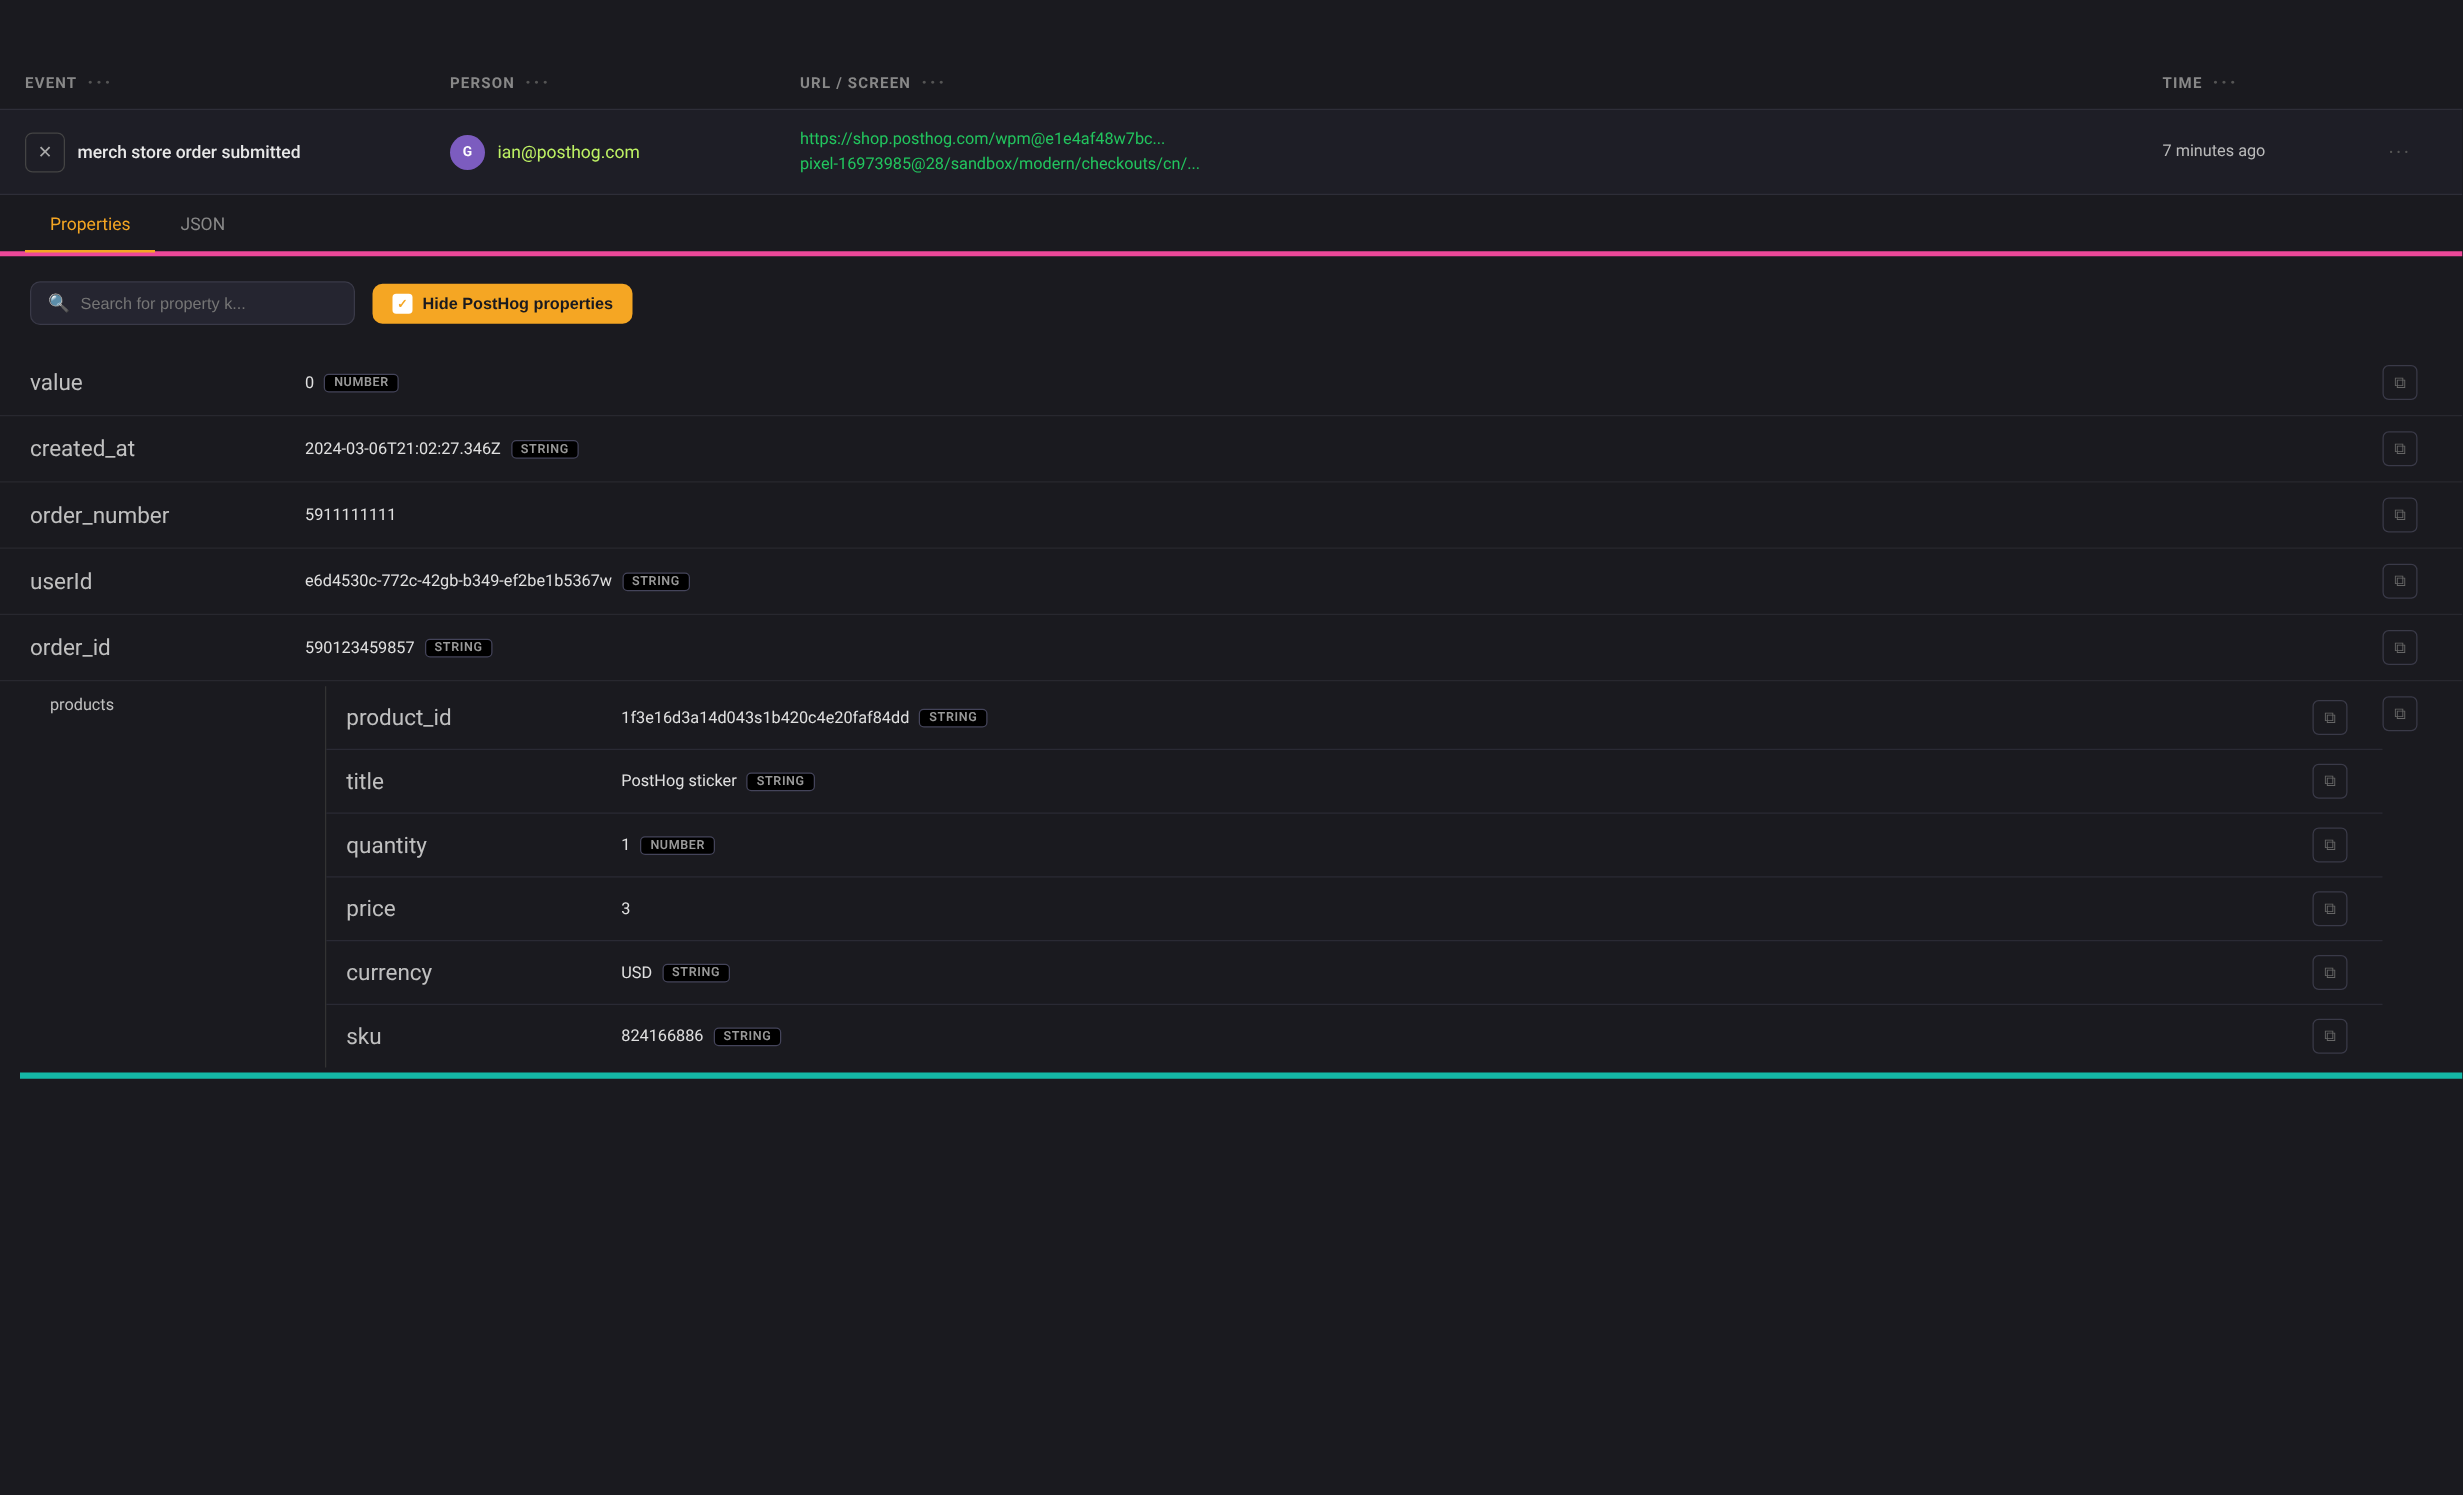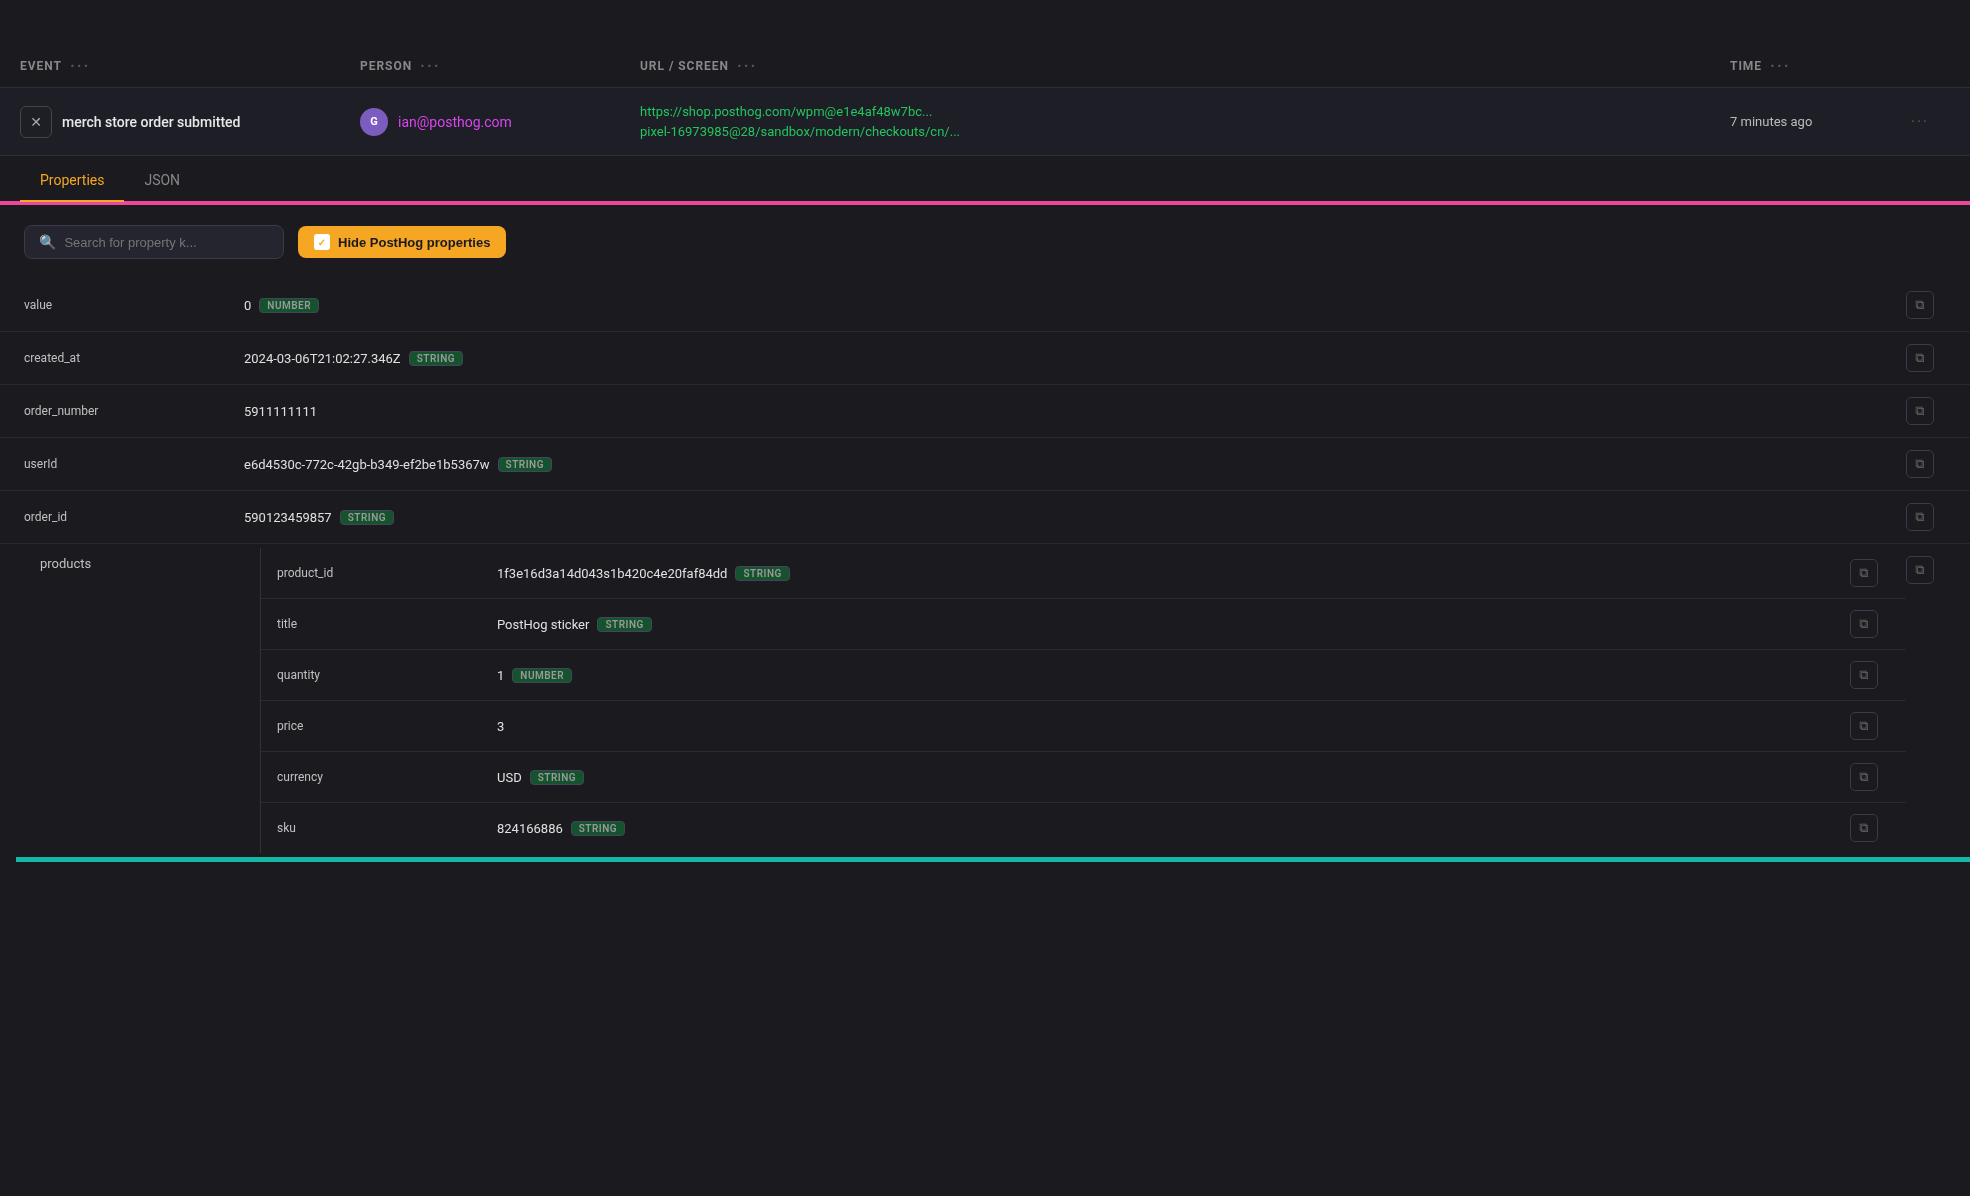--- a/index.html
+++ b/index.html
@@ -75,21 +75,21 @@
       background: #7c5cbf;
       display: flex;
       align-items: center;
       justify-content: center;
       font-size: 11px;
       font-weight: 700;
       color: #fff;
       flex-shrink: 0;
     }
     .person-name {
-      color: #d946ef;
+      color: #bef264;
     }
     .url-cell {
       font-size: 13px;
       color: #22c55e;
       line-height: 1.5;
     }
     .time-cell {
       font-size: 13px;
       color: #bbb;
     }
@@ -171,32 +171,32 @@
     .prop-row {
       border-bottom: 1px solid #28282f;
       display: grid;
       grid-template-columns: 220px 1fr 40px;
       align-items: center;
       padding: 12px 24px;
       min-height: 46px;
     }
     .prop-key {
       color: #c0c0c0;
-      font-size: 12px;
+      font-size: 18px;
       font-weight: 400;
     }
     .prop-value {
       display: flex;
       align-items: center;
       gap: 8px;
       font-size: 13px;
       color: #e0e0e0;
     }
     .badge {
-      background: #14532d;
+      background: #000000;
       border: 1px solid #44445a;
       border-radius: 4px;
       padding: 1px 7px;
       font-size: 10px;
       color: #999;
       font-weight: 600;
       letter-spacing: 0.05em;
       text-transform: uppercase;
     }
     .copy-btn {

